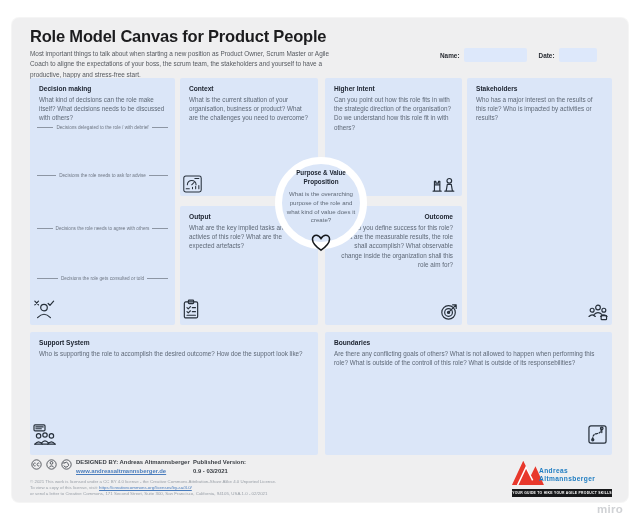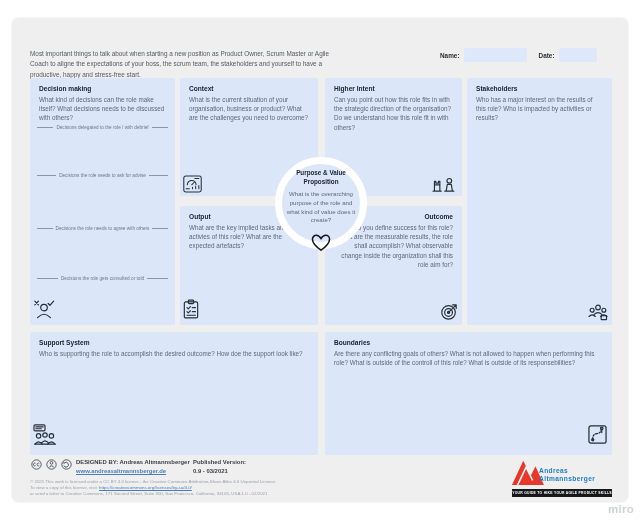--- a/index.html
+++ b/index.html
@@ -56,28 +56,29 @@
   .designed { position:absolute; left:64px; top:440px; font-size:5.9px; color:#3c4046; font-weight:bold; line-height:1.55; }
   .designed a, .lic a { color:#4a7dbd; text-decoration:underline; }
   .published { position:absolute; left:181px; top:440px; font-size:5.9px; color:#3c4046; font-weight:bold; line-height:1.55; }
   .lic { position:absolute; left:18px; top:461px; font-size:4.4px; color:#9aa0a8; line-height:1.4; }
 
   .logo { position:absolute; left:496px; top:436px; width:108px; height:46px; }
   .logo-mountains { position:absolute; left:2px; top:1px; line-height:0; }
   .logo-name { position:absolute; left:31px; top:13px; font-size:6.6px; font-weight:bold; color:#1f7dc2; line-height:1.18; letter-spacing:0.4px; }
   .logo-bar { position:absolute; left:4px; top:35px; width:100px; height:8px; background:#17181a; color:#ffffff;
               font-size:3.4px; font-weight:bold; letter-spacing:0.25px; display:flex; align-items:center; justify-content:center; }
-  .miro { position:absolute; left:597px; top:503px; font-size:11.5px; font-weight:bold; color:#d0d2d5; letter-spacing:0.3px;margin-left:11px; }
+  .miro { position:absolute; left:597px; top:503px; font-size:11.5px; font-weight:bold; color:#d0d2d5; letter-spacing:0.3px; }
 </style>
 </head>
 <body>
 
 <div class="stage">
   <div class="sheet">
 
+    <div class="page-title">Role Model Canvas for Product People</div>
     <div class="page-subtitle">Most important things to talk about when starting a new position as Product Owner, Scrum Master or Agile Coach to aligne the expectations of your boss, the scrum team, the stakeholders and yourself to have a productive, happy and stress-free start.</div>
 
     <div class="namedate">
       <span class="nd-label">Name:</span>
       <div class="nd-input nd-name"></div>
       <span class="nd-label">Date:</span>
       <div class="nd-input nd-date"></div>
     </div>
 
     <div class="box box-decision">

